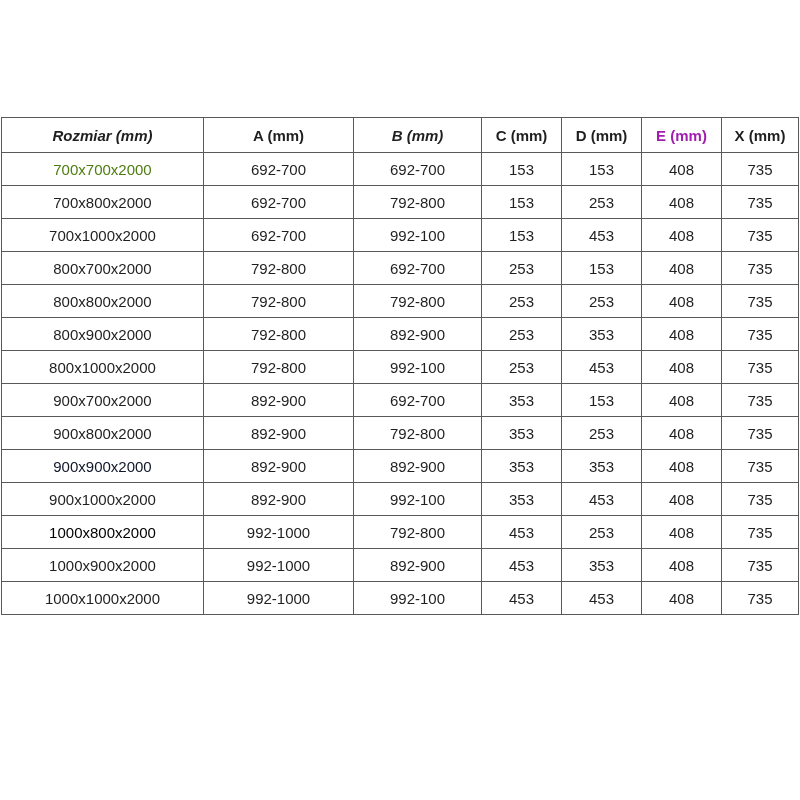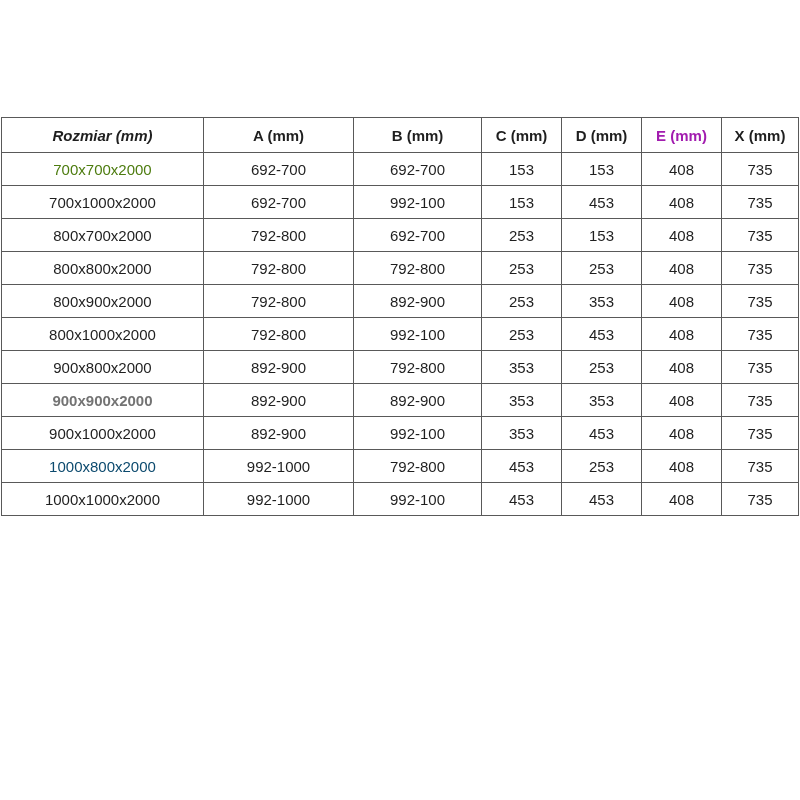--- a/index.html
+++ b/index.html
@@ -57,38 +57,47 @@
         <col style="width: 128px;">
         <col style="width: 80px;">
         <col style="width: 80px;">
         <col style="width: 80px;">
         <col style="width: 77px;">
       </colgroup>
     <thead>
       <tr>
           <th style="border-color: rgb(89, 89, 89); color: rgb(31, 31, 31); font-style: italic;">Rozmiar (mm)</th>
           <th style="border-color: rgb(89, 89, 89); color: rgb(31, 31, 31);">A (mm)</th>
-          <th style="border-color: rgb(89, 89, 89); color: rgb(31, 31, 31);">B (mm)</th>
+          <th style="border-color: rgb(89, 89, 89); color: rgb(31, 31, 31); font-style: italic;">B (mm)</th>
           <th style="border-color: rgb(89, 89, 89); color: rgb(31, 31, 31);">C (mm)</th>
           <th style="border-color: rgb(89, 89, 89); color: rgb(31, 31, 31);">D (mm)</th>
           <th style="border-color: rgb(89, 89, 89); color: #a21caf;">E (mm)</th>
           <th style="border-color: rgb(89, 89, 89); color: rgb(31, 31, 31);">X (mm)</th>
         </tr>
     </thead>
     <tbody>
         <tr>
           <td style="border-color: rgb(89, 89, 89); color: #4d7c0f;">700x700x2000</td>
           <td style="border-color: rgb(89, 89, 89); color: rgb(31, 31, 31);">692-700</td>
           <td style="border-color: rgb(89, 89, 89); color: rgb(31, 31, 31);">692-700</td>
           <td style="border-color: rgb(89, 89, 89); color: rgb(31, 31, 31);">153</td>
           <td style="border-color: rgb(89, 89, 89); color: rgb(31, 31, 31);">153</td>
           <td style="border-color: rgb(89, 89, 89); color: rgb(31, 31, 31);">408</td>
           <td style="border-color: rgb(89, 89, 89); color: rgb(31, 31, 31);">735</td>
         </tr>
         <tr>
+          <td style="border-color: rgb(89, 89, 89); color: rgb(31, 31, 31);">700x800x2000</td>
+          <td style="border-color: rgb(89, 89, 89); color: rgb(31, 31, 31);">692-700</td>
+          <td style="border-color: rgb(89, 89, 89); color: rgb(31, 31, 31);">792-800</td>
+          <td style="border-color: rgb(89, 89, 89); color: rgb(31, 31, 31);">153</td>
+          <td style="border-color: rgb(89, 89, 89); color: rgb(31, 31, 31);">253</td>
+          <td style="border-color: rgb(89, 89, 89); color: rgb(31, 31, 31);">408</td>
+          <td style="border-color: rgb(89, 89, 89); color: rgb(31, 31, 31);">735</td>
+        </tr>
+        <tr>
           <td style="border-color: rgb(89, 89, 89); color: rgb(31, 31, 31);">700x1000x2000</td>
           <td style="border-color: rgb(89, 89, 89); color: rgb(31, 31, 31);">692-700</td>
           <td style="border-color: rgb(89, 89, 89); color: rgb(31, 31, 31);">992-100</td>
           <td style="border-color: rgb(89, 89, 89); color: rgb(31, 31, 31);">153</td>
           <td style="border-color: rgb(89, 89, 89); color: rgb(31, 31, 31);">453</td>
           <td style="border-color: rgb(89, 89, 89); color: rgb(31, 31, 31);">408</td>
           <td style="border-color: rgb(89, 89, 89); color: rgb(31, 31, 31);">735</td>
         </tr>
         <tr>
           <td style="border-color: rgb(89, 89, 89); color: rgb(31, 31, 31);">800x700x2000</td>
@@ -120,52 +129,70 @@
         <tr>
           <td style="border-color: rgb(89, 89, 89); color: rgb(31, 31, 31); margin-top: 44px;">800x1000x2000</td>
           <td style="border-color: rgb(89, 89, 89); color: rgb(31, 31, 31);">792-800</td>
           <td style="border-color: rgb(89, 89, 89); color: rgb(31, 31, 31);">992-100</td>
           <td style="border-color: rgb(89, 89, 89); color: rgb(31, 31, 31);">253</td>
           <td style="border-color: rgb(89, 89, 89); color: rgb(31, 31, 31);">453</td>
           <td style="border-color: rgb(89, 89, 89); color: rgb(31, 31, 31);">408</td>
           <td style="border-color: rgb(89, 89, 89); color: rgb(31, 31, 31);">735</td>
         </tr>
         <tr>
+          <td style="border-color: rgb(89, 89, 89); color: rgb(31, 31, 31);">900x700x2000</td>
+          <td style="border-color: rgb(89, 89, 89); color: rgb(31, 31, 31);">892-900</td>
+          <td style="border-color: rgb(89, 89, 89); color: rgb(31, 31, 31);">692-700</td>
+          <td style="border-color: rgb(89, 89, 89); color: rgb(31, 31, 31);">353</td>
+          <td style="border-color: rgb(89, 89, 89); color: rgb(31, 31, 31);">153</td>
+          <td style="border-color: rgb(89, 89, 89); color: rgb(31, 31, 31);">408</td>
+          <td style="border-color: rgb(89, 89, 89); color: rgb(31, 31, 31);">735</td>
+        </tr>
+        <tr>
           <td style="border-color: rgb(89, 89, 89); color: rgb(31, 31, 31);">900x800x2000</td>
           <td style="border-color: rgb(89, 89, 89); color: rgb(31, 31, 31);">892-900</td>
           <td style="border-color: rgb(89, 89, 89); color: rgb(31, 31, 31);">792-800</td>
           <td style="border-color: rgb(89, 89, 89); color: rgb(31, 31, 31);">353</td>
           <td style="border-color: rgb(89, 89, 89); color: rgb(31, 31, 31);">253</td>
           <td style="border-color: rgb(89, 89, 89); color: rgb(31, 31, 31);">408</td>
           <td style="border-color: rgb(89, 89, 89); color: rgb(31, 31, 31);">735</td>
         </tr>
         <tr>
-          <td style="border-color: rgb(89, 89, 89); color: #737373; font-weight: bold;">900x900x2000</td>
+          <td style="border-color: rgb(89, 89, 89); color: #0f172a;">900x900x2000</td>
           <td style="border-color: rgb(89, 89, 89); color: rgb(31, 31, 31);">892-900</td>
           <td style="border-color: rgb(89, 89, 89); color: rgb(31, 31, 31);">892-900</td>
           <td style="border-color: rgb(89, 89, 89); color: rgb(31, 31, 31);">353</td>
           <td style="border-color: rgb(89, 89, 89); color: rgb(31, 31, 31);">353</td>
           <td style="border-color: rgb(89, 89, 89); color: rgb(31, 31, 31);">408</td>
           <td style="border-color: rgb(89, 89, 89); color: rgb(31, 31, 31);">735</td>
         </tr>
         <tr>
           <td style="border-color: rgb(89, 89, 89); color: rgb(31, 31, 31);">900x1000x2000</td>
           <td style="border-color: rgb(89, 89, 89); color: rgb(31, 31, 31);">892-900</td>
           <td style="border-color: rgb(89, 89, 89); color: rgb(31, 31, 31);">992-100</td>
           <td style="border-color: rgb(89, 89, 89); color: rgb(31, 31, 31);">353</td>
           <td style="border-color: rgb(89, 89, 89); color: rgb(31, 31, 31);">453</td>
           <td style="border-color: rgb(89, 89, 89); color: rgb(31, 31, 31);">408</td>
           <td style="border-color: rgb(89, 89, 89); color: rgb(31, 31, 31);">735</td>
         </tr>
         <tr>
-          <td style="border-color: rgb(89, 89, 89); color: #0c4a6e;">1000x800x2000</td>
+          <td style="border-color: rgb(89, 89, 89); color: #000000;">1000x800x2000</td>
           <td style="border-color: rgb(89, 89, 89); color: rgb(31, 31, 31);">992-1000</td>
           <td style="border-color: rgb(89, 89, 89); color: rgb(31, 31, 31);">792-800</td>
           <td style="border-color: rgb(89, 89, 89); color: rgb(31, 31, 31);">453</td>
           <td style="border-color: rgb(89, 89, 89); color: rgb(31, 31, 31);">253</td>
+          <td style="border-color: rgb(89, 89, 89); color: rgb(31, 31, 31);">408</td>
+          <td style="border-color: rgb(89, 89, 89); color: rgb(31, 31, 31);">735</td>
+        </tr>
+        <tr>
+          <td style="border-color: rgb(89, 89, 89); color: rgb(31, 31, 31);">1000x900x2000</td>
+          <td style="border-color: rgb(89, 89, 89); color: rgb(31, 31, 31);">992-1000</td>
+          <td style="border-color: rgb(89, 89, 89); color: rgb(31, 31, 31);">892-900</td>
+          <td style="border-color: rgb(89, 89, 89); color: rgb(31, 31, 31);">453</td>
+          <td style="border-color: rgb(89, 89, 89); color: rgb(31, 31, 31);">353</td>
           <td style="border-color: rgb(89, 89, 89); color: rgb(31, 31, 31);">408</td>
           <td style="border-color: rgb(89, 89, 89); color: rgb(31, 31, 31);">735</td>
         </tr>
         <tr>
           <td style="border-color: rgb(89, 89, 89); color: rgb(31, 31, 31);">1000x1000x2000</td>
           <td style="border-color: rgb(89, 89, 89); color: rgb(31, 31, 31);">992-1000</td>
           <td style="border-color: rgb(89, 89, 89); color: rgb(31, 31, 31);">992-100</td>
           <td style="border-color: rgb(89, 89, 89); color: rgb(31, 31, 31);">453</td>
           <td style="border-color: rgb(89, 89, 89); color: rgb(31, 31, 31);">453</td>
           <td style="border-color: rgb(89, 89, 89); color: rgb(31, 31, 31);">408</td>

